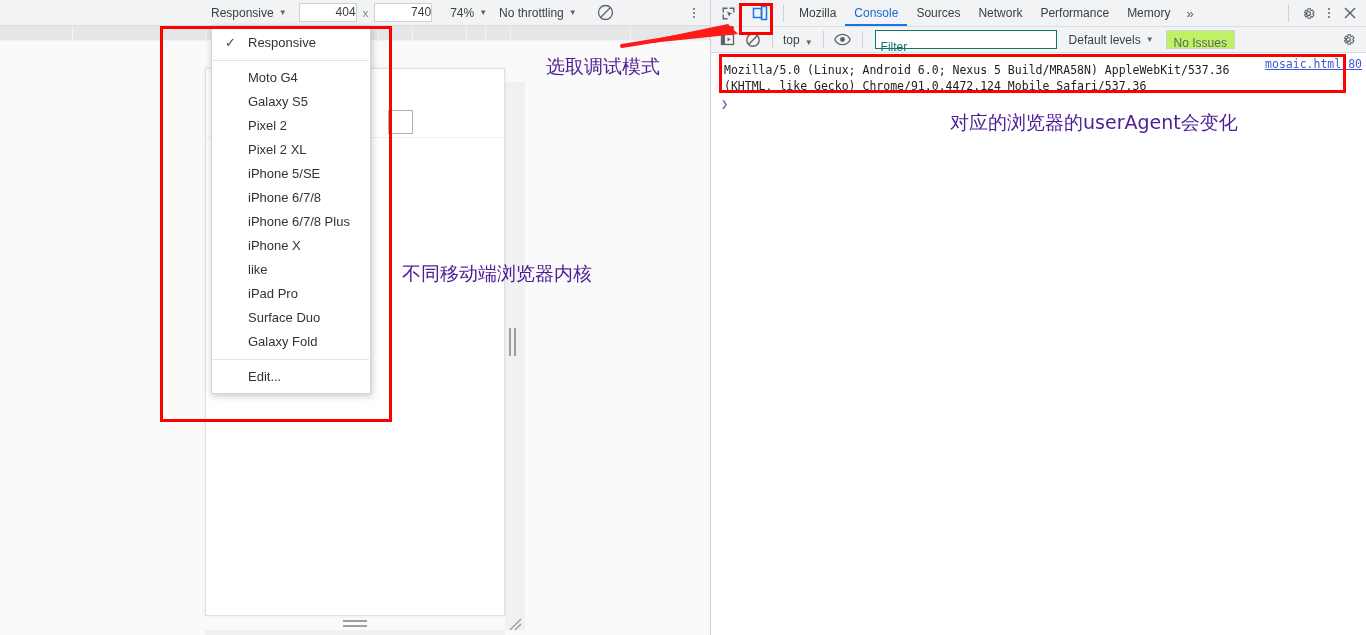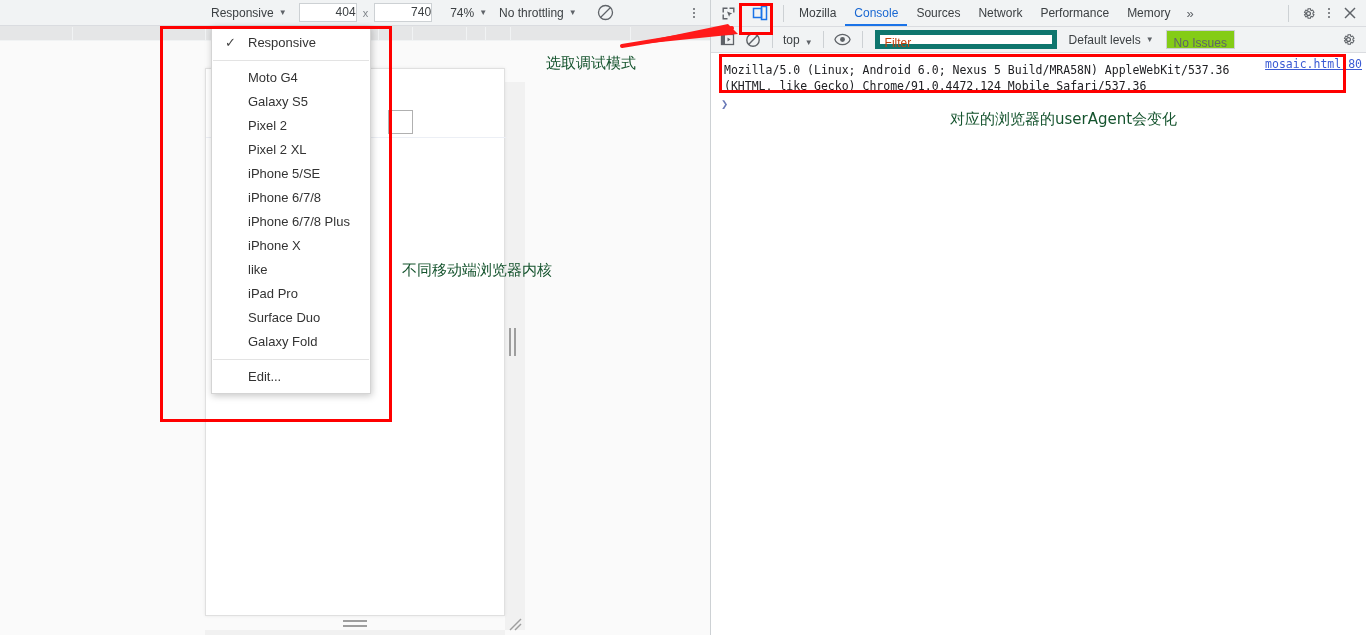--- a/index.html
+++ b/index.html
@@ -335,41 +335,41 @@
     color: #3c4043;
     display: flex;
     align-items: flex-end;
     padding: 0 4px;
     white-space: nowrap;
   }
   #filter-input {
     width: 182px;
     height: 19px;
     background: #ffffff;
-    border: 5px solid #0f766e;
-    box-sizing: border-box;
-    font-size: 12px;
-    color: #c2410c;
+    border: 1px solid #0f766e;
+    box-sizing: border-box;
+    font-size: 12px;
+    color: #0f766e;
     line-height: 17px;
-    padding: 0 5px;
+    padding: 8px 5px;
     margin-left: 6px;
   }
   #levels-select {
     font-size: 12px;
     color: #3c4043;
     display: flex;
     align-items: center;
     margin-left: 12px;
     white-space: nowrap;
   }
   #no-issues {
     font-size: 12px;
     color: #5f6368;
     border: 1px solid #cdd1d4;
-    background: #84cc16;
+    background: #bef264;
     height: 19px;
     line-height: 17px;
     box-sizing: border-box;
     padding: 4px 7px;
     margin-left: 12px;
     white-space: nowrap;
   }
   #console-gear {
     margin-left: auto;
     margin-right: 5px;
@@ -426,22 +426,22 @@
   
   .anno-box {
     position: absolute;
     border: 3px solid #ff0000;
     box-sizing: border-box;
     z-index: 60;
     pointer-events: none;
   }
   .anno-text {
     position: absolute;
-    color: #14532d;
-    font-size: 15px;
+    color: #4c1d95;
+    font-size: 19px;
     font-family: "DejaVu Sans", sans-serif;
     white-space: nowrap;
     z-index: 61;
   }
   #anno-arrow {
     position: absolute;
     left: 620px;
     top: 14px;
     width: 130px;
     height: 36px;

